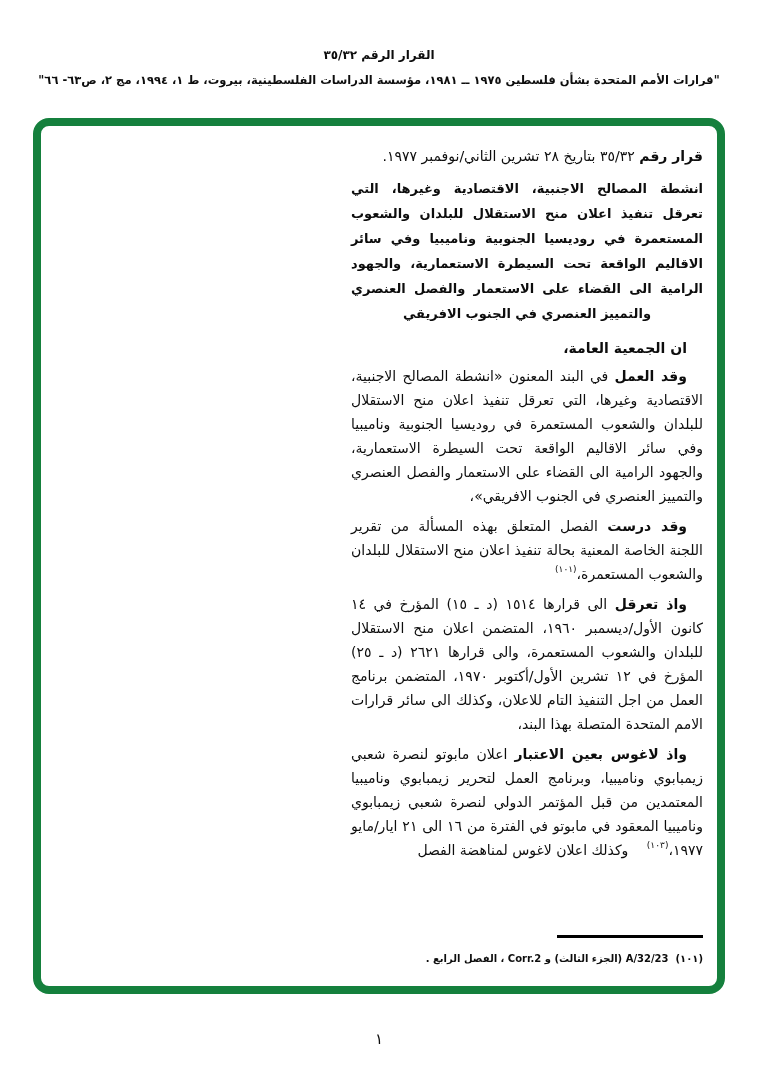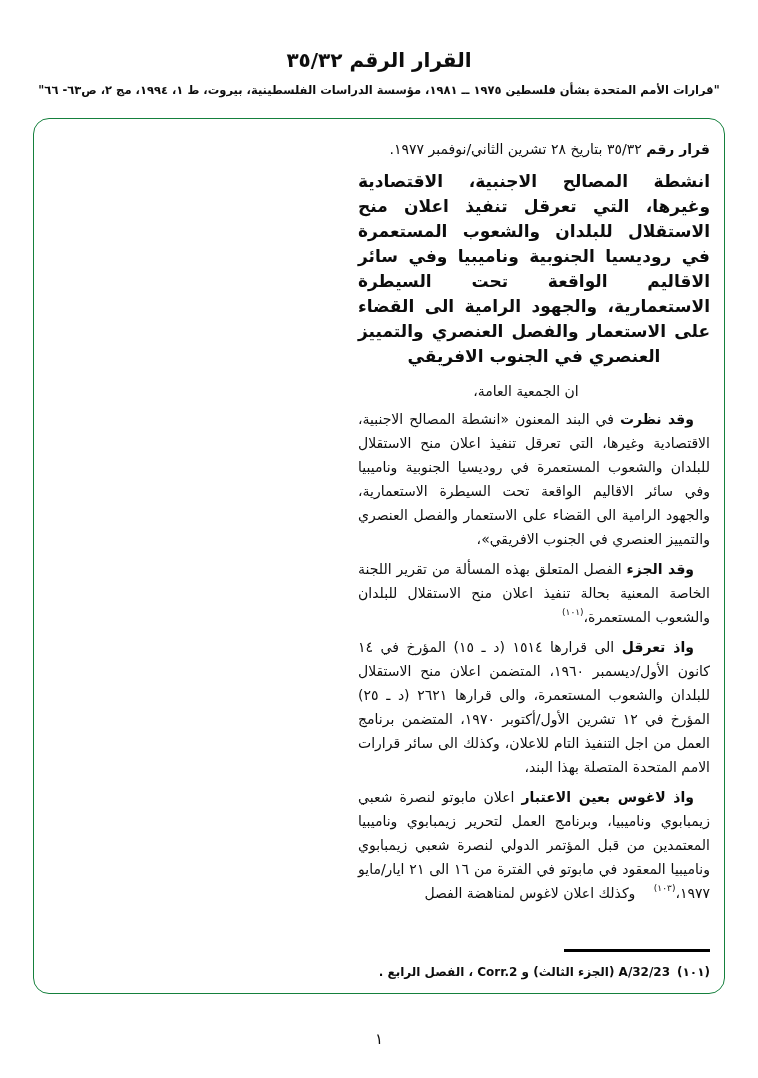--- a/index.html
+++ b/index.html
@@ -1,47 +1,47 @@
 <!DOCTYPE html>
 <html lang="ar"><head>
 <meta charset="utf-8">
 <style>
   html,body { margin:0; padding:0; background:#ffffff; }
   .page {
     position:relative; width:758px; height:1078px; background:#ffffff;
     font-family:"DejaVu Sans", sans-serif; color:#0d0d0d; overflow:hidden;
   }
   .doc-header { position:absolute; top:48px; left:0; right:0; text-align:center; direction:rtl; }
-  .doc-title { font-size:20px; font-weight:bold; margin:0; letter-spacing:0; }
+  .doc-title { font-size:12px; font-weight:bold; margin:0; letter-spacing:0; }
   .doc-citation { font-size:11.5px; font-weight:bold; margin:11px 8px 0 8px; }
 
   .frame {
     position:absolute; left:33px; top:118px; width:692px; height:876px;
-    box-sizing:border-box; border:1px solid #15803d; border-radius:16px;
+    box-sizing:border-box; border:8px solid #15803d; border-radius:16px;
     direction:rtl; background:#fff;
   }
   .column {
     width:352px; margin:18px 14px 0 auto; direction:rtl;
     font-size:14px; line-height:24px; text-align:justify;
   }
   .intro { margin:0 0 8px 0; text-align:right; }
   .intro b { font-weight:bold; }
   .heading {
-    font-size:17px; font-weight:bold; line-height:25px; margin:4px 0 10px 0;
+    font-size:13px; font-weight:bold; line-height:25px; margin:4px 0 10px 0;
     text-align:justify; text-align-last:center;
   }
-  .salutation { font-weight:normal; margin:0 0 4px 0; text-indent:16px; text-align:center; }
+  .salutation { font-weight:bold; margin:0 0 4px 0; text-indent:16px; text-align:right; }
   .para { margin:0 0 6px 0; text-indent:16px; }
   .para b { font-weight:bold; }
   sup.fn-ref { font-size:9px; vertical-align:7px; line-height:0; }
   sup.gap-after { margin-left:14px; }
 
   .footnotes {
-    position:absolute; bottom:8px; right:14px; width:352px; direction:rtl;
-    font-size:12px; font-weight:bold; line-height:25px;
+    position:absolute; bottom:15px; right:14px; width:352px; direction:rtl;
+    font-size:10px; font-weight:bold; line-height:25px;
   }
   .fn-separator { width:146px; border-top:3px solid #000; margin:0 0 8px auto; margin-right:0; }
   .footnote { margin:0; padding-right:44px; text-indent:-44px; text-align:right; }
   .fn-marker { margin-left:7px; }
 
   .page-number { position:absolute; bottom:30px; left:0; right:0; text-align:center; font-size:15px; }
 </style>
 </head>
 <body>
 
@@ -51,22 +51,22 @@
     <h1 class="doc-title">القرار الرقم ٣٥/٣٢</h1>
     <div class="doc-citation">"قرارات الأمم المتحدة بشأن فلسطين ١٩٧٥ ــ ١٩٨١، مؤسسة الدراسات الفلسطينية، بيروت، ط ١، ١٩٩٤، مج ٢، ص٦٣- ٦٦"</div>
   </div>
 
   <div class="frame">
     <div class="column">
       <p class="intro"><b>قرار رقم</b><span> ٣٥/٣٢ بتاريخ ٢٨ تشرين الثاني/نوفمبر ١٩٧٧.</span></p>
       <h2 class="heading">انشطة المصالح الاجنبية، الاقتصادية وغيرها، التي تعرقل تنفيذ اعلان منح الاستقلال للبلدان والشعوب المستعمرة في روديسيا الجنوبية وناميبيا وفي سائر الاقاليم الواقعة تحت السيطرة الاستعمارية، والجهود الرامية الى القضاء على الاستعمار والفصل العنصري والتمييز العنصري في الجنوب الافريقي</h2>
       <p class="salutation">ان الجمعية العامة،</p>
       <div>
-          <p class="para"><b>وقد نظرت</b> في البند المعنون «انشطة المصالح الاجنبية، الاقتصادية وغيرها، التي تعرقل تنفيذ اعلان منح الاستقلال للبلدان والشعوب المستعمرة في روديسيا الجنوبية وناميبيا وفي سائر الاقاليم الواقعة تحت السيطرة الاستعمارية، والجهود الرامية الى القضاء على الاستعمار والفصل العنصري والتمييز العنصري في الجنوب الافريقي»،</p>
-          <p class="para"><b>وقد الجزء</b> الفصل المتعلق بهذه المسألة من تقرير اللجنة الخاصة المعنية بحالة تنفيذ اعلان منح الاستقلال للبلدان والشعوب المستعمرة،<sup class="fn-ref">(١٠١)</sup></p>
+          <p class="para"><b>وقد العمل</b> في البند المعنون «انشطة المصالح الاجنبية، الاقتصادية وغيرها، التي تعرقل تنفيذ اعلان منح الاستقلال للبلدان والشعوب المستعمرة في روديسيا الجنوبية وناميبيا وفي سائر الاقاليم الواقعة تحت السيطرة الاستعمارية، والجهود الرامية الى القضاء على الاستعمار والفصل العنصري والتمييز العنصري في الجنوب الافريقي»،</p>
+          <p class="para"><b>وقد درست</b> الفصل المتعلق بهذه المسألة من تقرير اللجنة الخاصة المعنية بحالة تنفيذ اعلان منح الاستقلال للبلدان والشعوب المستعمرة،<sup class="fn-ref">(١٠١)</sup></p>
           <p class="para"><b>واذ تعرقل</b> الى قرارها ١٥١٤ (د ـ ١٥) المؤرخ في ١٤ كانون الأول/ديسمبر ١٩٦٠، المتضمن اعلان منح الاستقلال للبلدان والشعوب المستعمرة، والى قرارها ٢٦٢١ (د ـ ٢٥) المؤرخ في ١٢ تشرين الأول/أكتوبر ١٩٧٠، المتضمن برنامج العمل من اجل التنفيذ التام للاعلان، وكذلك الى سائر قرارات الامم المتحدة المتصلة بهذا البند،</p>
           <p class="para"><b>واذ لاغوس بعين الاعتبار</b> اعلان مابوتو لنصرة شعبي زيمبابوي وناميبيا، وبرنامج العمل لتحرير زيمبابوي وناميبيا المعتمدين من قبل المؤتمر الدولي لنصرة شعبي زيمبابوي وناميبيا المعقود في مابوتو في الفترة من ١٦ الى ٢١ ايار/مايو ١٩٧٧،<sup class="fn-ref gap-after">(١٠٣)</sup> وكذلك اعلان لاغوس لمناهضة الفصل</p>
         </div>
     </div>
 
     <div class="footnotes">
       <div class="fn-separator"></div>
       <div>
           <p class="footnote"><span class="fn-marker">(١٠١)</span>A/32/23 (الجزء الثالث) و Corr.2 ، الفصل الرابع .</p>
         </div>

